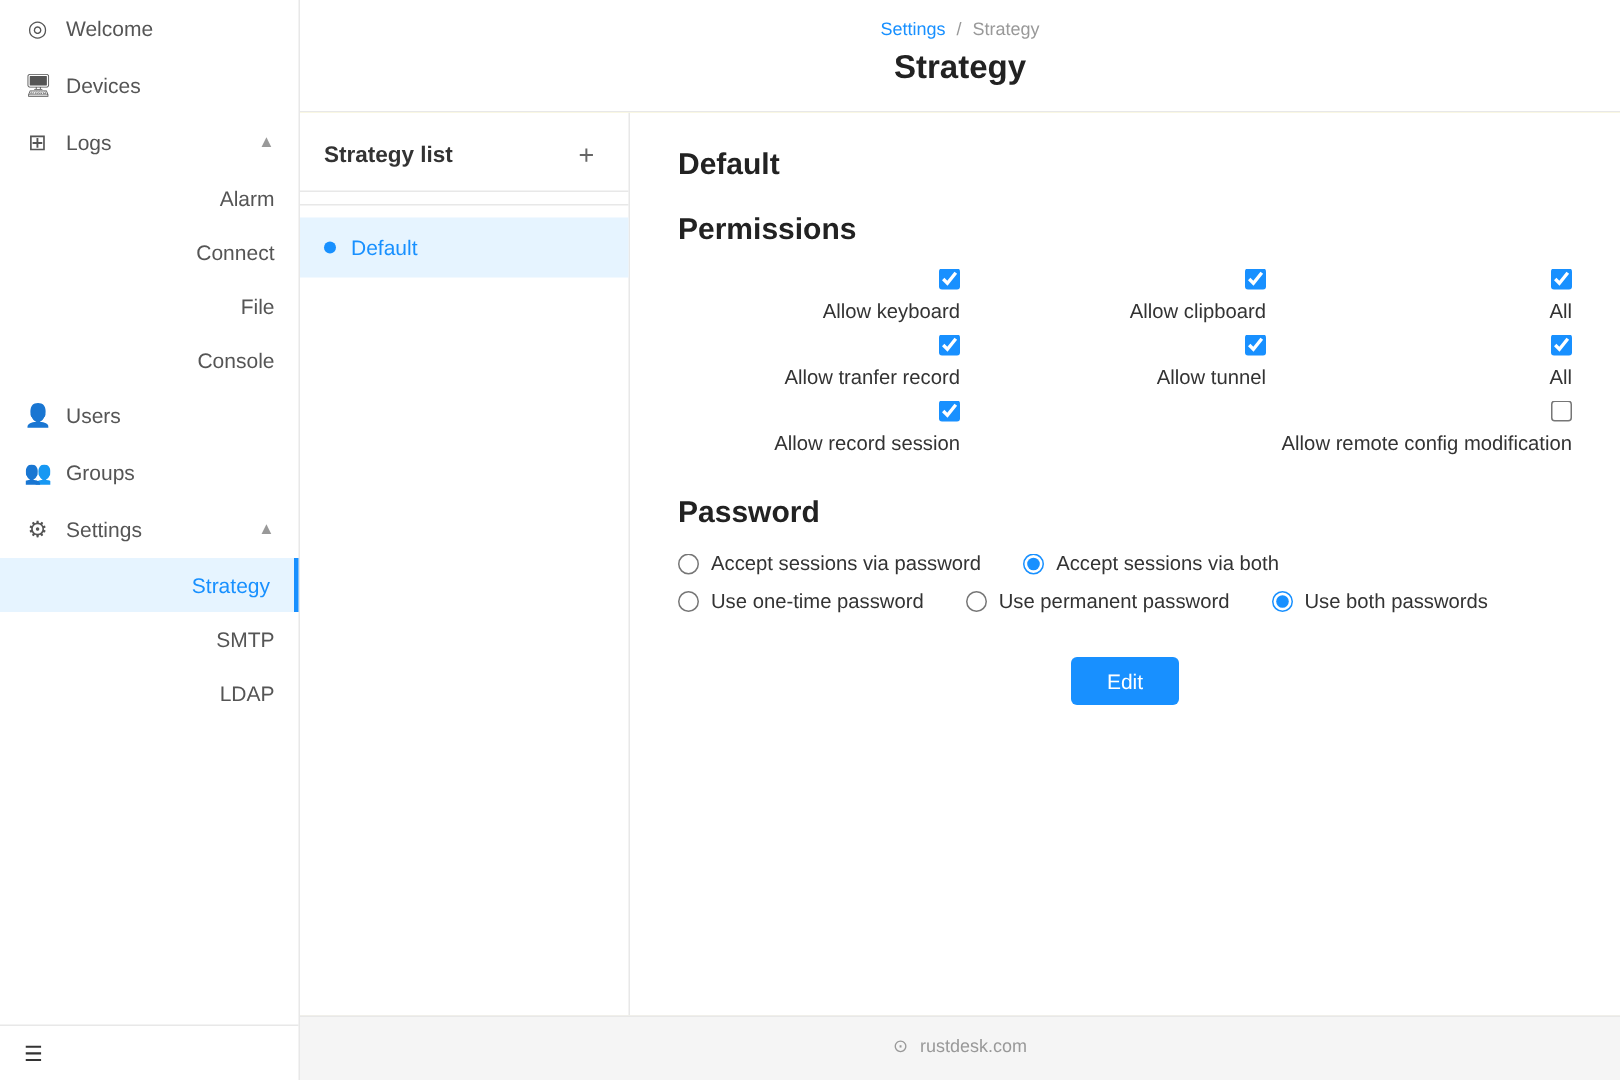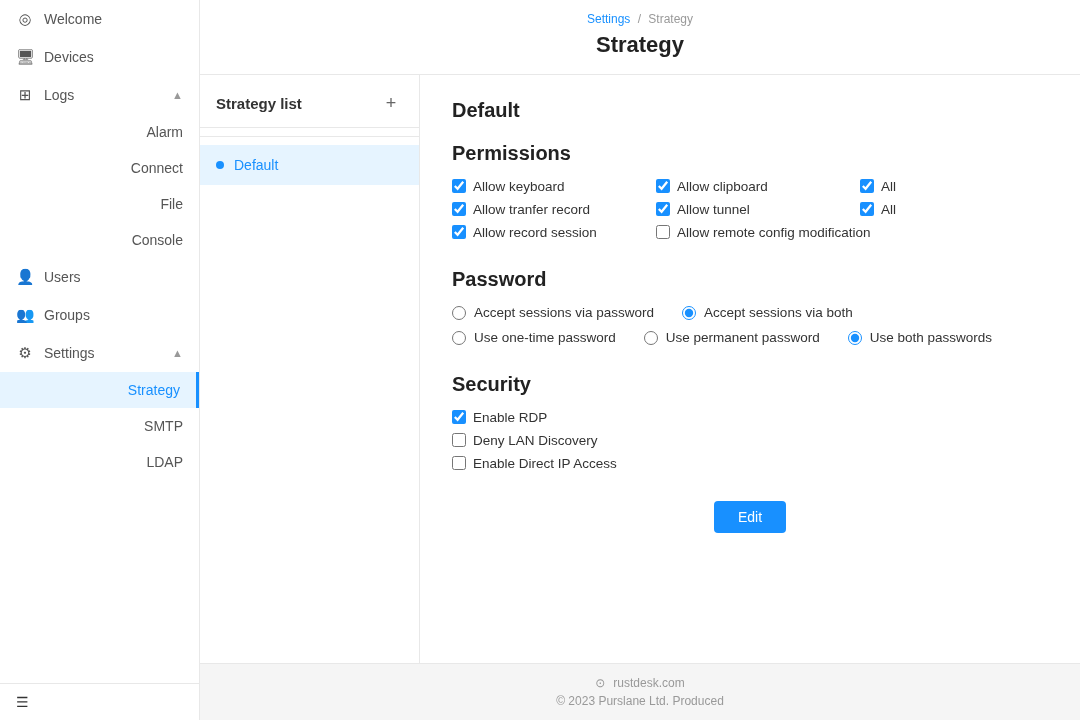--- a/index.html
+++ b/index.html
@@ -38,21 +38,21 @@
     
     .strategy-detail { flex: 1; background: #fff; padding: 24px 32px; overflow-y: auto; }
     .detail-title { font-size: 20px; font-weight: 600; color: #222; margin-bottom: 20px; }
 
     
     .section { margin-bottom: 28px; }
     .section-title { font-size: 20px; font-weight: 600; color: #222; margin-bottom: 14px; }
 
     
     .permissions-grid { display: grid; grid-template-columns: 1fr 1fr 1fr; gap: 8px 16px; }
-    .checkbox-item { display: flex; align-items: flex-start; gap: 7px; font-size: 13.5px; color: #333; }
+    .checkbox-item { display: flex; align-items: flex-end; gap: 7px; font-size: 13.5px; color: #333; flex-direction: column; }
     .checkbox-item input[type="checkbox"] { width: 14px; height: 14px; accent-color: #1890ff; cursor: pointer; }
 
     
     .radio-group { display: flex; flex-direction: column; gap: 10px; }
     .radio-row { display: flex; gap: 28px; }
     .radio-item { display: flex; align-items: center; gap: 8px; font-size: 13.5px; color: #333; }
     .radio-item input[type="radio"] { width: 14px; height: 14px; accent-color: #1890ff; cursor: pointer; }
 
     
     .security-list { display: flex; flex-direction: column; gap: 8px; }
@@ -213,44 +213,26 @@
               <span>Use permanent password</span>
             </label>
             <label class="radio-item">
               <input type="radio" name="use_password" checked="" style="">
               <span>Use both passwords</span>
             </label>
           </div>
         </div>
       </div>
 
-      <div class="section">
-        <div class="section-title">Security</div>
-        <div class="security-list">
-          <label class="checkbox-item">
-            <input type="checkbox" checked="" style="">
-            <span>Enable RDP</span>
-          </label>
-          <label class="checkbox-item">
-            <input type="checkbox" style="">
-            <span>Deny LAN Discovery</span>
-          </label>
-          <label class="checkbox-item">
-            <input type="checkbox" style="">
-            <span>Enable Direct IP Access</span>
-          </label>
-        </div>
-      </div>
 
       <div class="edit-btn-row">
         <button class="edit-btn">Edit</button>
       </div>
     </div>
   </div>
 
   <div class="footer">
     <div class="footer-links">
       <span>⊙</span>
       <span>rustdesk.com</span>
     </div>
-    <div>© 2023 Purslane Ltd. Produced</div>
   </div>
 </div>
 
 </body></html>

